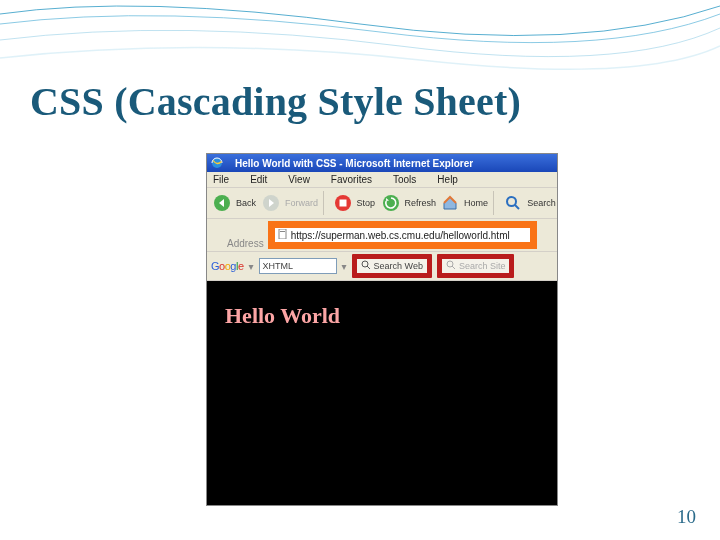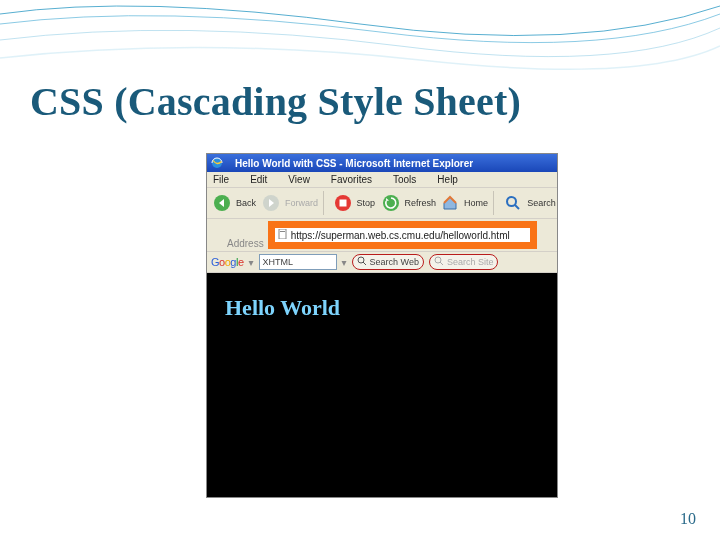--- a/index.html
+++ b/index.html
@@ -19,24 +19,24 @@
   .tbtn .ic{width:18px;height:18px;display:flex;align-items:center;justify-content:center}
   .tbtn.dim{color:#aaa}
   .sep{width:1px;height:24px;background:#c8c4b8}
   .addr{display:flex;align-items:flex-end;gap:4px;padding:2px 20px;background:#ece9d8;border-bottom:1px solid #d4d0c8}
   .alabel{color:#888;font-size:10px}
   .abox{flex:1;background:#fff;border:7px solid #f97316;height:14px;padding:0 3px;display:flex;align-items:center;gap:3px;font-size:10px;color:#222}
   .gbar{display:flex;align-items:center;gap:5px;padding:2px 4px;background:#ece9d8;border-bottom:1px solid #d4d0c8}
   .glogo{font-family:Arial,sans-serif;font-size:11px;letter-spacing:-.5px}
   .glogo .b{color:#2b5fd9}.glogo .r{color:#d9322b}.glogo .y{color:#f2a600}.glogo .g{color:#219a3b}
   .gbox{background:#fff;border:1px solid #7f9db9;height:14px;width:70px;padding:0 3px;display:flex;align-items:center;font-size:9px;color:#444}
-  .gbtn{display:flex;align-items:center;gap:3px;font-size:9px;color:#444;padding:1px 4px;border:1px solid #b91c1c;border-radius:8px;background:#f4f2ea}
+  .gbtn{display:flex;align-items:center;gap:3px;font-size:9px;color:#444;padding:1px 4px;border:5px solid #b91c1c;border-radius:1px;background:#f4f2ea}
   .content{background:#000;height:180px;padding:22px 18px}
-  .content h1{margin:0;color:#7dd3fc;font-family:"Times New Roman",serif;font-weight:700;font-size:22px}
-  .pagenum{position:absolute;bottom:12px;right:24px;font-family:"Comic Sans MS","Segoe Script",cursive;font-size:16px;color:#2a6a8a}
+  .content h1{margin:0;color:#fca5a5;font-family:"Times New Roman",serif;font-weight:700;font-size:22px}
+  .pagenum{position:absolute;bottom:12px;right:24px;font-family:"Comic Sans MS","Segoe Script",cursive;font-size:19px;color:#2a6a8a}
 </style>
 </head>
 <body>
 
 <div class="slide">
 
   <svg class="deco" viewBox="0 0 720 80">
     <path d="M0 14 Q 140 -6 360 24 T 720 6" stroke="#3aa0c8" stroke-width="1" fill="none" opacity=".85"></path>
     <path d="M0 24 Q 160 4 380 32 T 720 14" stroke="#5ab4d8" stroke-width="1" fill="none" opacity=".7"></path>
     <path d="M0 40 Q 180 18 400 46 T 720 28" stroke="#8ccbe4" stroke-width="1" fill="none" opacity=".55"></path>

